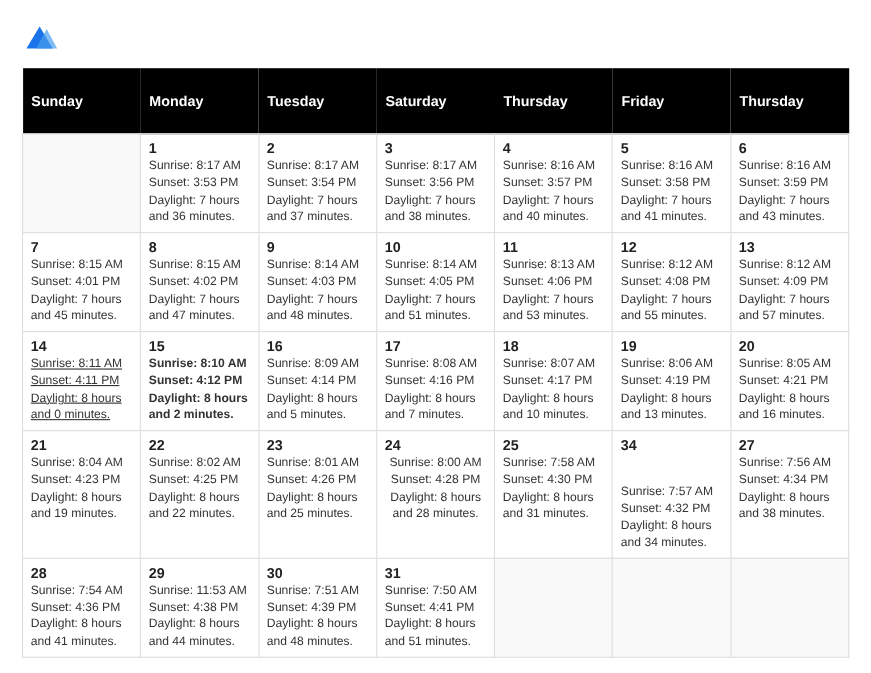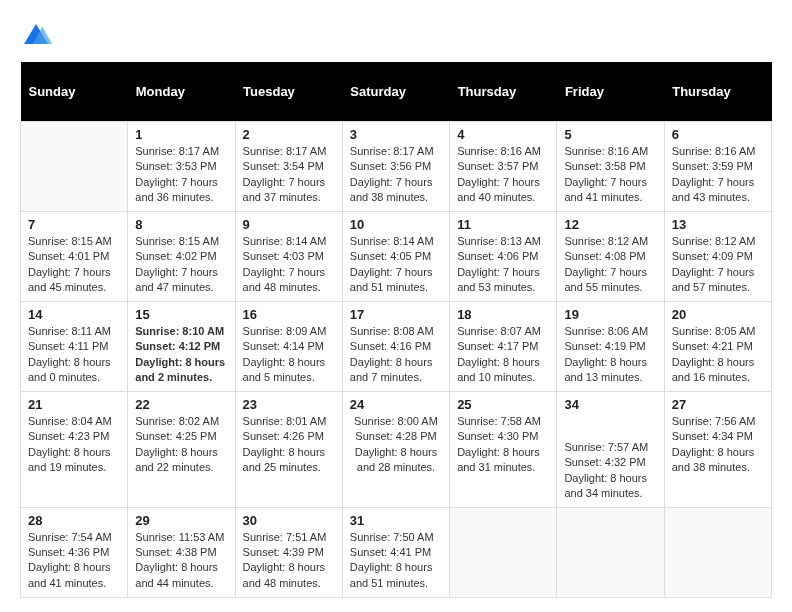--- a/index.html
+++ b/index.html
@@ -205,21 +205,21 @@
           <div class="day-num">13</div>
           <div class="day-info" style="white-space: pre-line;">Sunrise: 8:12 AM
 Sunset: 4:09 PM
 Daylight: 7 hours
 and 57 minutes.</div>
         </td>
       </tr>
       <tr>
         <td>
           <div class="day-num">14</div>
-          <div class="day-info" style="white-space: pre-line;">Sunrise: 8:11 AM
+          <div class="day-info" style="white-space: pre-line; text-decoration: underline;">Sunrise: 8:11 AM
 Sunset: 4:11 PM
 Daylight: 8 hours
 and 0 minutes.</div>
         </td>
         <td>
           <div class="day-num">15</div>
           <div class="day-info" style="white-space: pre-line; font-weight: bold;">Sunrise: 8:10 AM
 Sunset: 4:12 PM
 Daylight: 8 hours
 and 2 minutes.</div>

